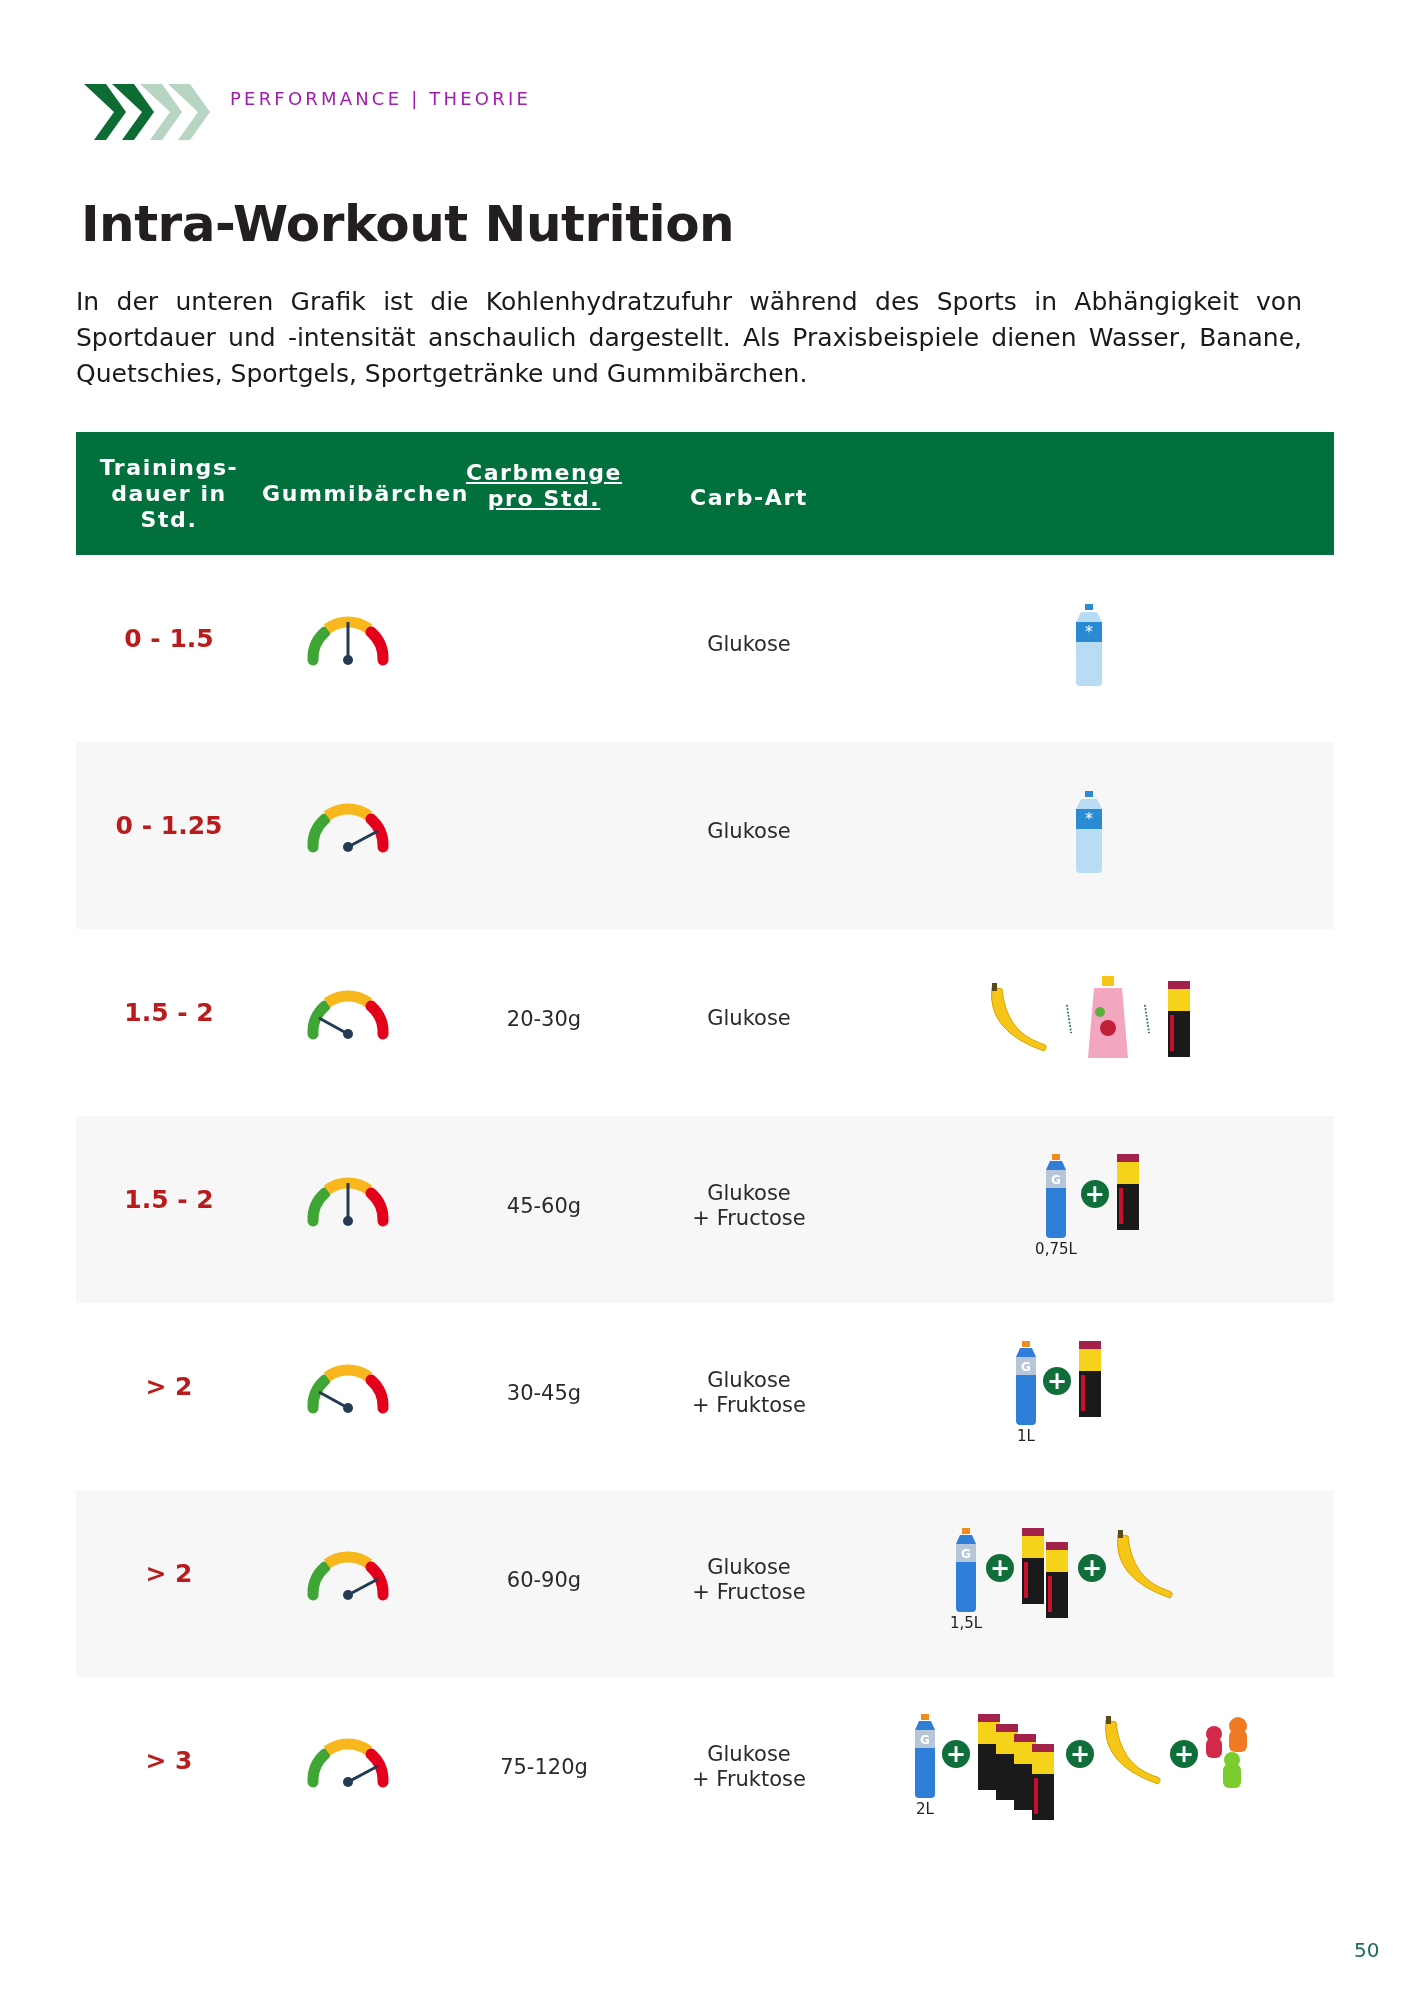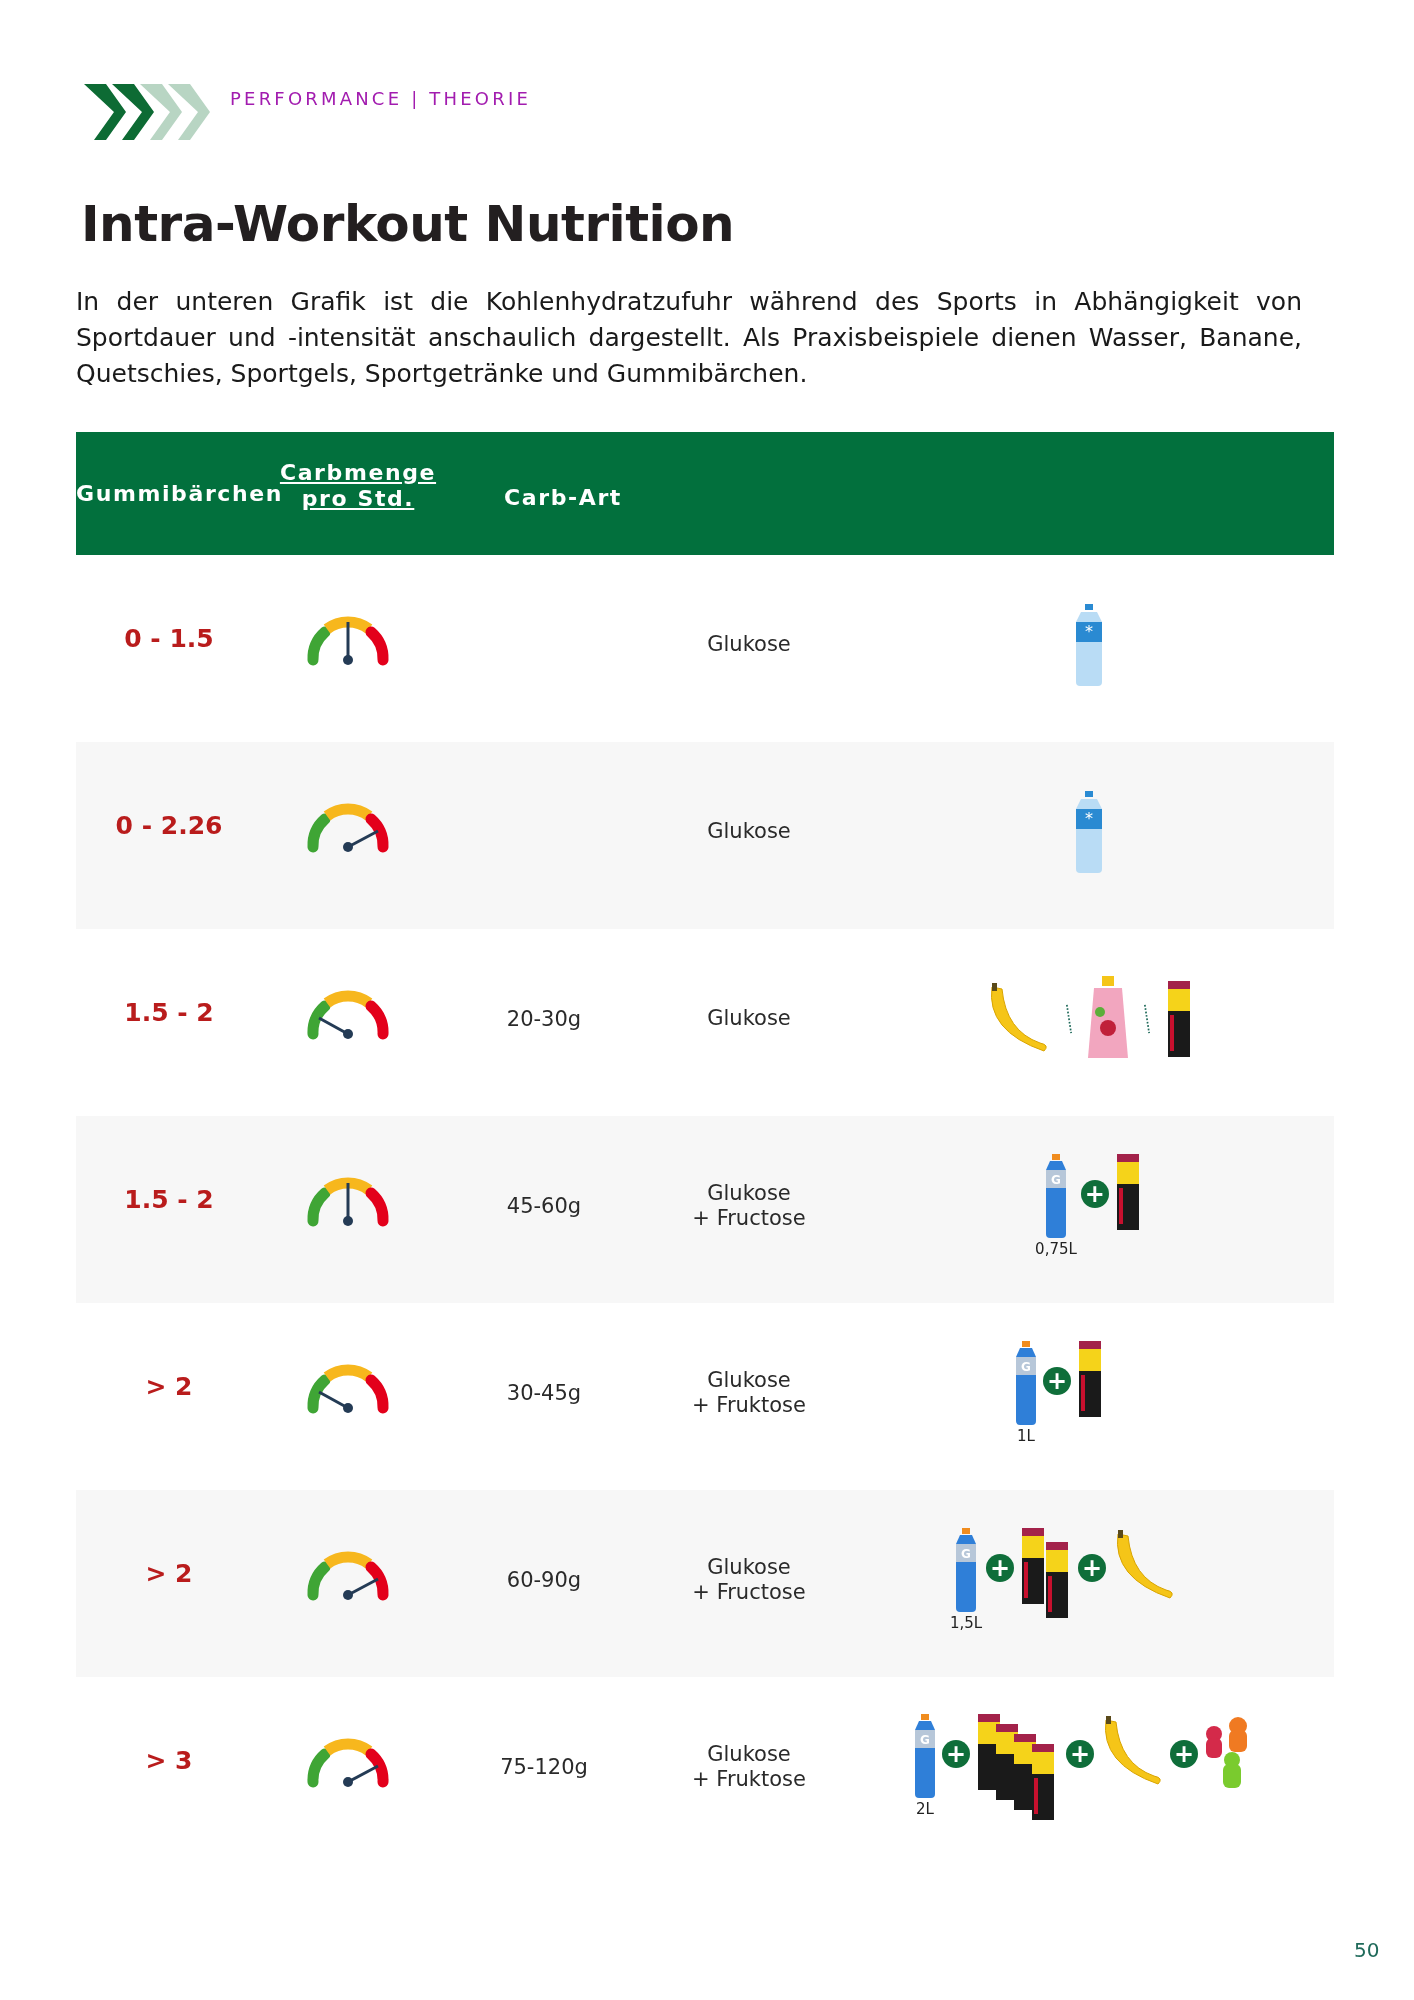--- a/index.html
+++ b/index.html
@@ -52,20 +52,25 @@
     <polygon points="84,0 106,0 126,28 106,56 94,56 114,28" fill="#b8d5c3"></polygon>
   </svg>
   <div class="section-label">PERFORMANCE | THEORIE</div>
 </div>
 
 <h1 class="page-title">Intra-Workout Nutrition</h1>
 <p class="intro">In der unteren Grafik ist die Kohlenhydratzufuhr während des Sports in Abhängigkeit von Sportdauer und -intensität anschaulich dargestellt. Als Praxisbeispiele dienen Wasser, Banane, Quetschies, Sportgels, Sportgetränke und Gummibärchen.</p>
 
 <div class="table">
   <div class="thead">
+    <div class="th c1">
+      <div>Trainings-</div>
+      <div>dauer in</div>
+      <div>Std.</div>
+    </div>
     <div class="th c2">
       <div>Gummibärchen</div>
     </div>
     <div class="th c3" style="position:relative;top:-8px;text-decoration:underline;">
       <div>Carbmenge</div>
       <div>pro Std.</div>
     </div>
     <div class="th c4" style="position:relative;top:4px;">
       <div>Carb-Art</div>
     </div>
@@ -90,21 +95,21 @@
       <svg width="34" height="82" viewBox="0 0 34 82">
         <rect x="13" y="0" width="8" height="6" fill="#2a8ad2"></rect>
         <path d="M9,8 L25,8 L30,18 L30,78 Q30,82 26,82 L8,82 Q4,82 4,78 L4,18 Z" fill="#b9dcf5"></path>
         <rect x="4" y="18" width="26" height="20" fill="#2a8ad2"></rect>
         <text x="17" y="33" font-size="16" fill="#fff" text-anchor="middle" font-family="DejaVu Sans, sans-serif">*</text>
       </svg>
     </div>
   </div>
 
   <div class="row alt">
-    <div class="cell c1 dur">0 - 2.26</div>
+    <div class="cell c1 dur">0 - 1.25</div>
     <div class="cell c2">
       <svg class="gauge" viewBox="0 0 90 62">
         <path d="M10,52 A35,35 0 0 1 22,24" stroke="#3fa535" stroke-width="11" fill="none" stroke-linecap="round"></path>
         <path d="M24,21 A35,35 0 0 1 66,21" stroke="#f7b71d" stroke-width="11" fill="none"></path>
         <path d="M68,24 A35,35 0 0 1 80,52" stroke="#e3001b" stroke-width="11" fill="none" stroke-linecap="round"></path>
         <line x1="45" y1="52" x2="75" y2="36" stroke="#243b55" stroke-width="3"></line>
         <circle cx="45" cy="52" r="5" fill="#243b55"></circle>
       </svg>
     </div>
     <div class="cell c3 amt"></div>

